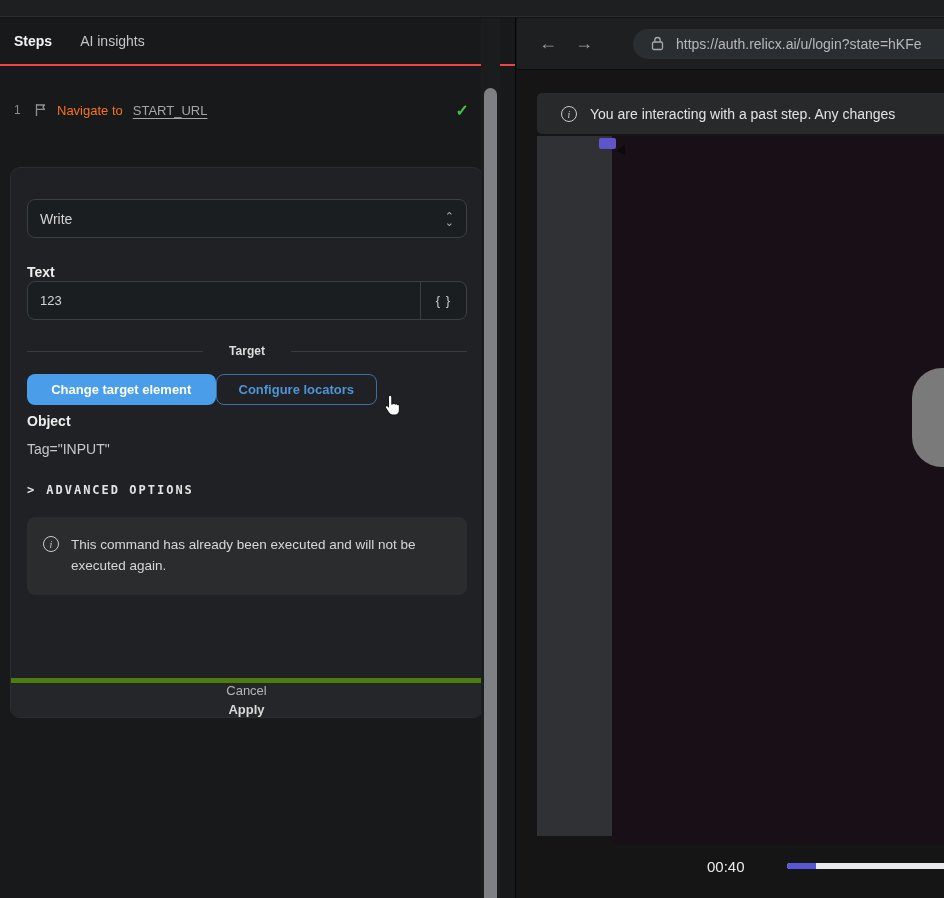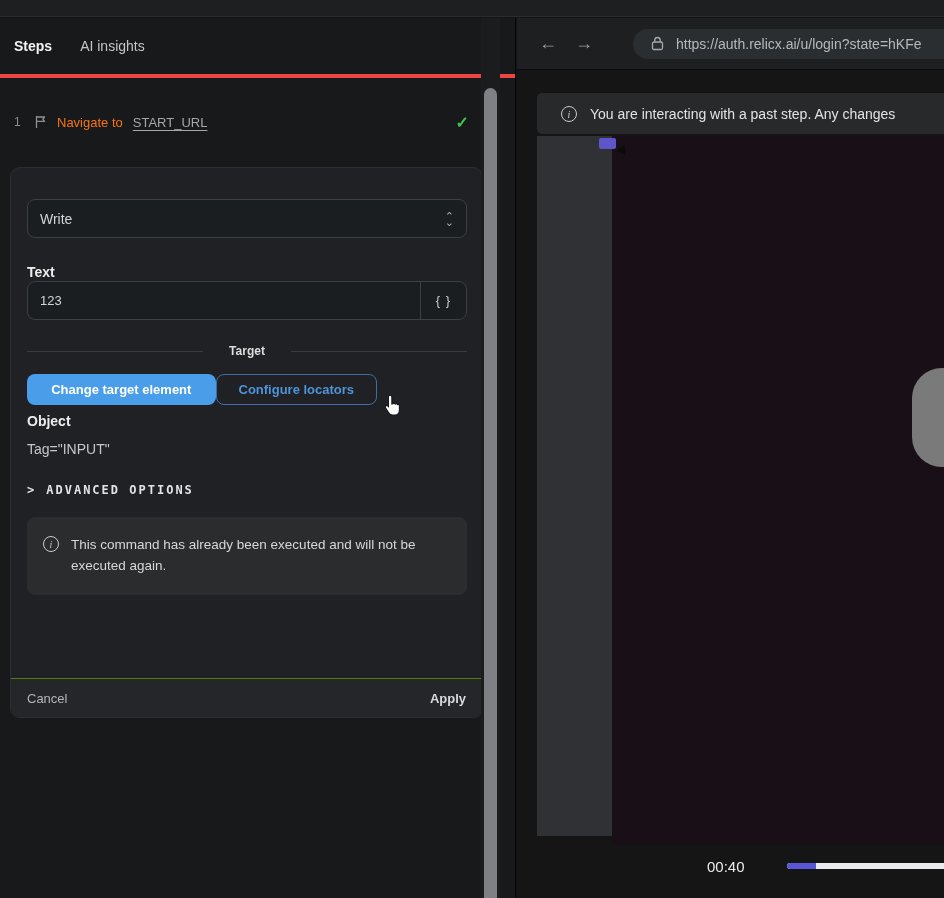--- a/index.html
+++ b/index.html
@@ -14,22 +14,22 @@
   .top-strip {
     position:absolute; left:0; top:0; width:944px; height:17px;
     background:#1d1f21; border-bottom:1px solid #2a2c2e;
   }
   
   .left-panel {
     position:absolute; left:0; top:18px; width:516px; height:880px;
     background:#17191b; border-right:1px solid #060607;
   }
   .tabs-row {
-    height:60px; display:flex; align-items:center; gap:28px;
-    padding:8px 14px; border-bottom:4px solid #ef4444;
+    height:48px; display:flex; align-items:center; gap:28px;
+    padding:8px 14px; border-bottom:2px solid #ef4444;
   }
   .tab { font-size:14px; color:#c4c5c6; cursor:pointer; }
   .tab.active { color:#f2f3f4; font-weight:bold; }
   .step-row {
     display:flex; align-items:center; gap:10px;
     padding:0 14px; height:36px; margin-top:26px;
     font-size:13px; color:#9fa1a3;
   }
   .step-num { font-size:12px; color:#8b8d8f; width:10px; }
   .flag-icon { display:inline-flex; }
@@ -98,23 +98,23 @@
   }
   .info-icon, .banner-icon {
     flex:none; width:16px; height:16px; border:1.4px solid #c9cacb; border-radius:50%;
     display:flex; align-items:center; justify-content:center;
     font-size:10px; color:#c9cacb; font-family:"Liberation Serif", serif; font-style:italic;
     margin-top:1px;
   }
   .info-text { font-size:13.5px; color:#d6d7d8; line-height:1.55; max-width:380px; }
   .card-footer {
     position:absolute; left:0; bottom:0; width:471px; height:39px;
-    background:#242629; border-top:1px solid #4d7c0f;
+    background:#242629; border-top:5px solid #4d7c0f;
     border-radius:0 0 10px 10px;
-    display:flex; align-items:center; justify-content:space-between; padding:0 16px;
+    display:flex; align-items:center; justify-content:space-between; padding:0 16px;flex-direction:column;
   }
   .footer-btn { font-size:13px; cursor:pointer; background:none; border:none;
     font-family:"Liberation Sans", sans-serif; }
   .cancel-btn { color:#b4b5b6; }
   .apply-btn { color:#d8d9da; font-weight:bold; }
   
   .scroll-track {
     position:absolute; left:481px; top:0; width:19px; height:880px; background:#1a1c1e;
   }
   .scroll-thumb {

